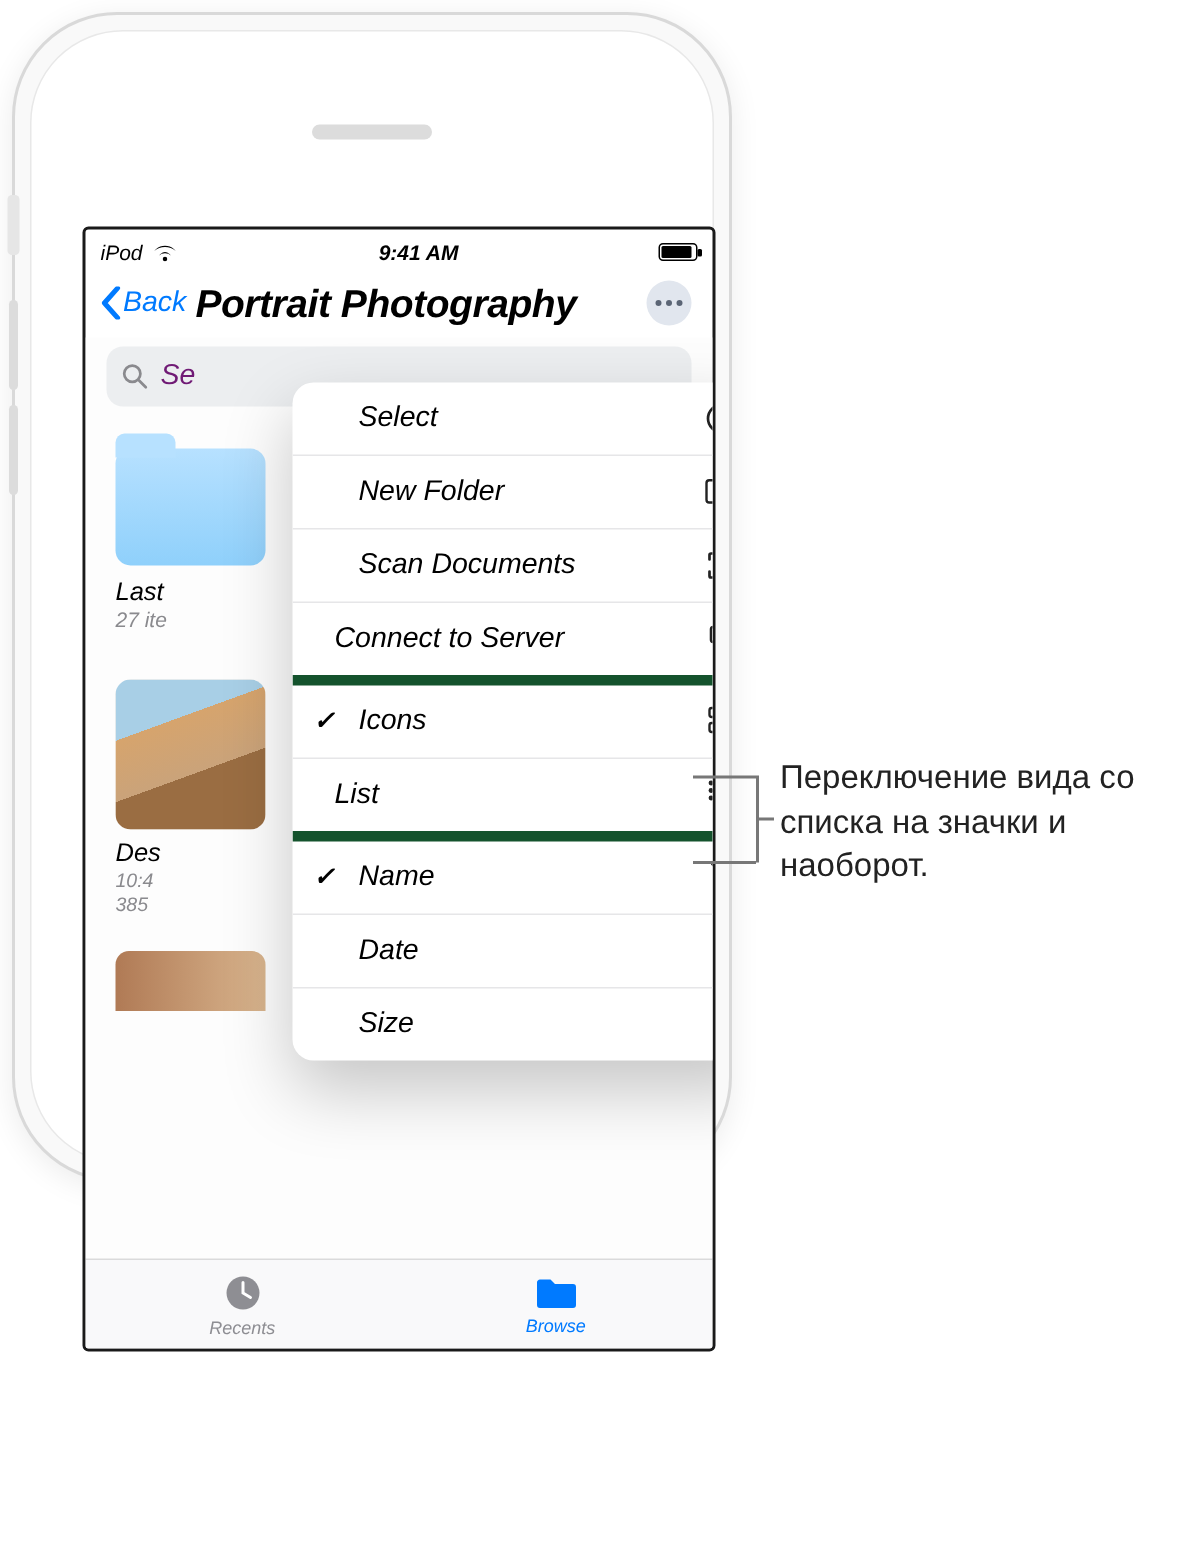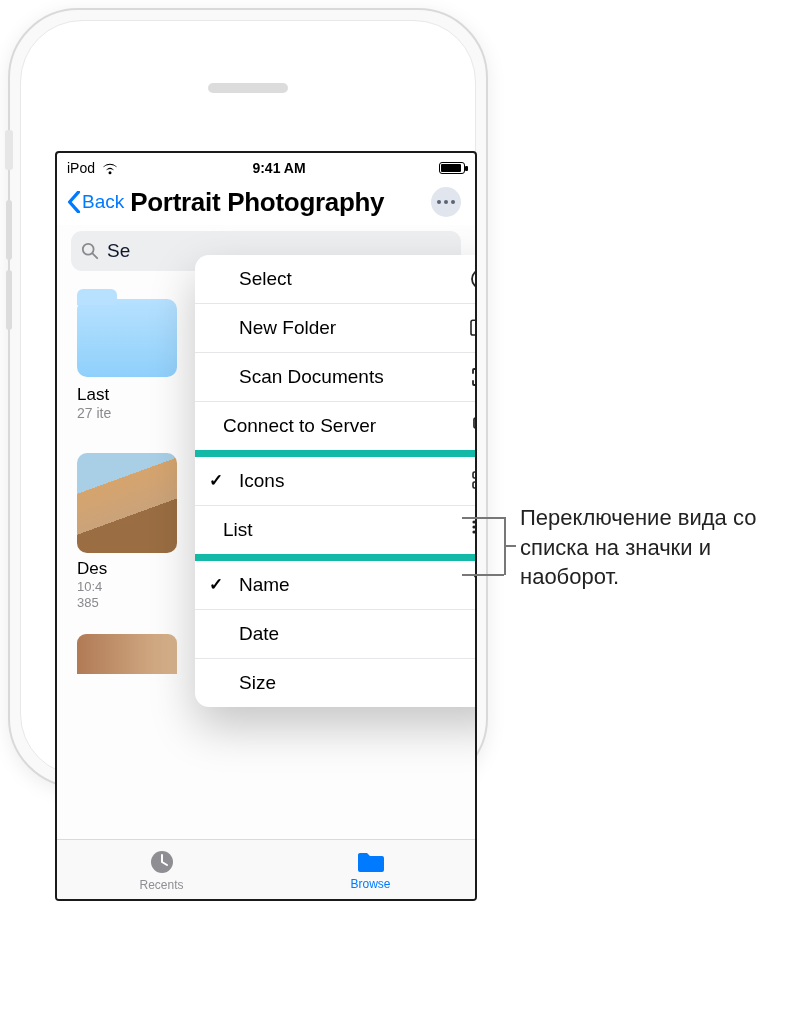--- a/index.html
+++ b/index.html
@@ -13,20 +13,21 @@
   .canvas { position: relative; width: 793px; height: 1036px; }
   
   .device {
     position: absolute;
     left: 8px; top: 8px;
     width: 480px; height: 780px;
     border-radius: 70px;
     background: #f9f9f9;
     border: 2px solid #d9d9d9;
     box-shadow: 0 4px 20px rgba(0,0,0,0.08);
+    font-style: italic;
   }
   .device-inner {
     position: absolute;
     left: 10px; top: 10px; right: 10px; bottom: 10px;
     border-radius: 62px;
     border: 1px solid #e8e8e8;
     background: #fff;
   }
   .speaker {
     position: absolute; top: 62px; left: 50%; transform: translateX(-50%);
@@ -77,21 +78,21 @@
   .more-dots span { width:4px; height:4px; border-radius:50%; background:#5b6575; }
 
   .content-bg {
     position:absolute; left:0; right:0; top:72px; bottom:60px;
     filter: blur(0px);
     background: #fdfdfd;
     overflow:hidden;
   }
   .search-bar {
     margin: 6px 14px 10px; height:40px; background:#eceef0; border-radius:11px;
-    display:flex; align-items:center; padding:0 10px; color:#0f172a; font-size:19px;
+    display:flex; align-items:center; padding:0 10px; color:#701a75; font-size:19px;
     gap:8px;
   }
   .folder-row { padding: 18px 20px 4px; }
   .folder-icon {
     width:100px; height:78px; border-radius:10px;
     background: linear-gradient(#b7e1ff,#8fd0fb);
     position:relative;
   }
   .folder-icon::before {
     content:''; position:absolute; top:-10px; left:0; width:40px; height:16px;
@@ -131,21 +132,21 @@
     box-shadow: 0 20px 46px rgba(0,0,0,0.22);
     overflow:hidden;
   }
   .menu-item {
     display:flex; justify-content:space-between;
     padding: 13px 18px 13px 44px;
     font-size:19px;
     border-bottom:1px solid #e6e6e8;
     position:relative;
   }
-  .menu-sep-thick { border-bottom: 7px solid #14b8a6; padding-left: 28px; }
+  .menu-sep-thick { border-bottom: 7px solid #14532d; padding-left: 28px; }
   .menu-item:last-child { border-bottom:none; }
   .menu-check {
     position:absolute; left:14px; font-size:17px; font-weight:700;
   }
   .menu-icon { width:24px; display:flex; justify-content:center; color:#222; }
 
   
   .callout {
     position:absolute; left:520px; top:503px;
     font-size:22px; line-height:1.35;

